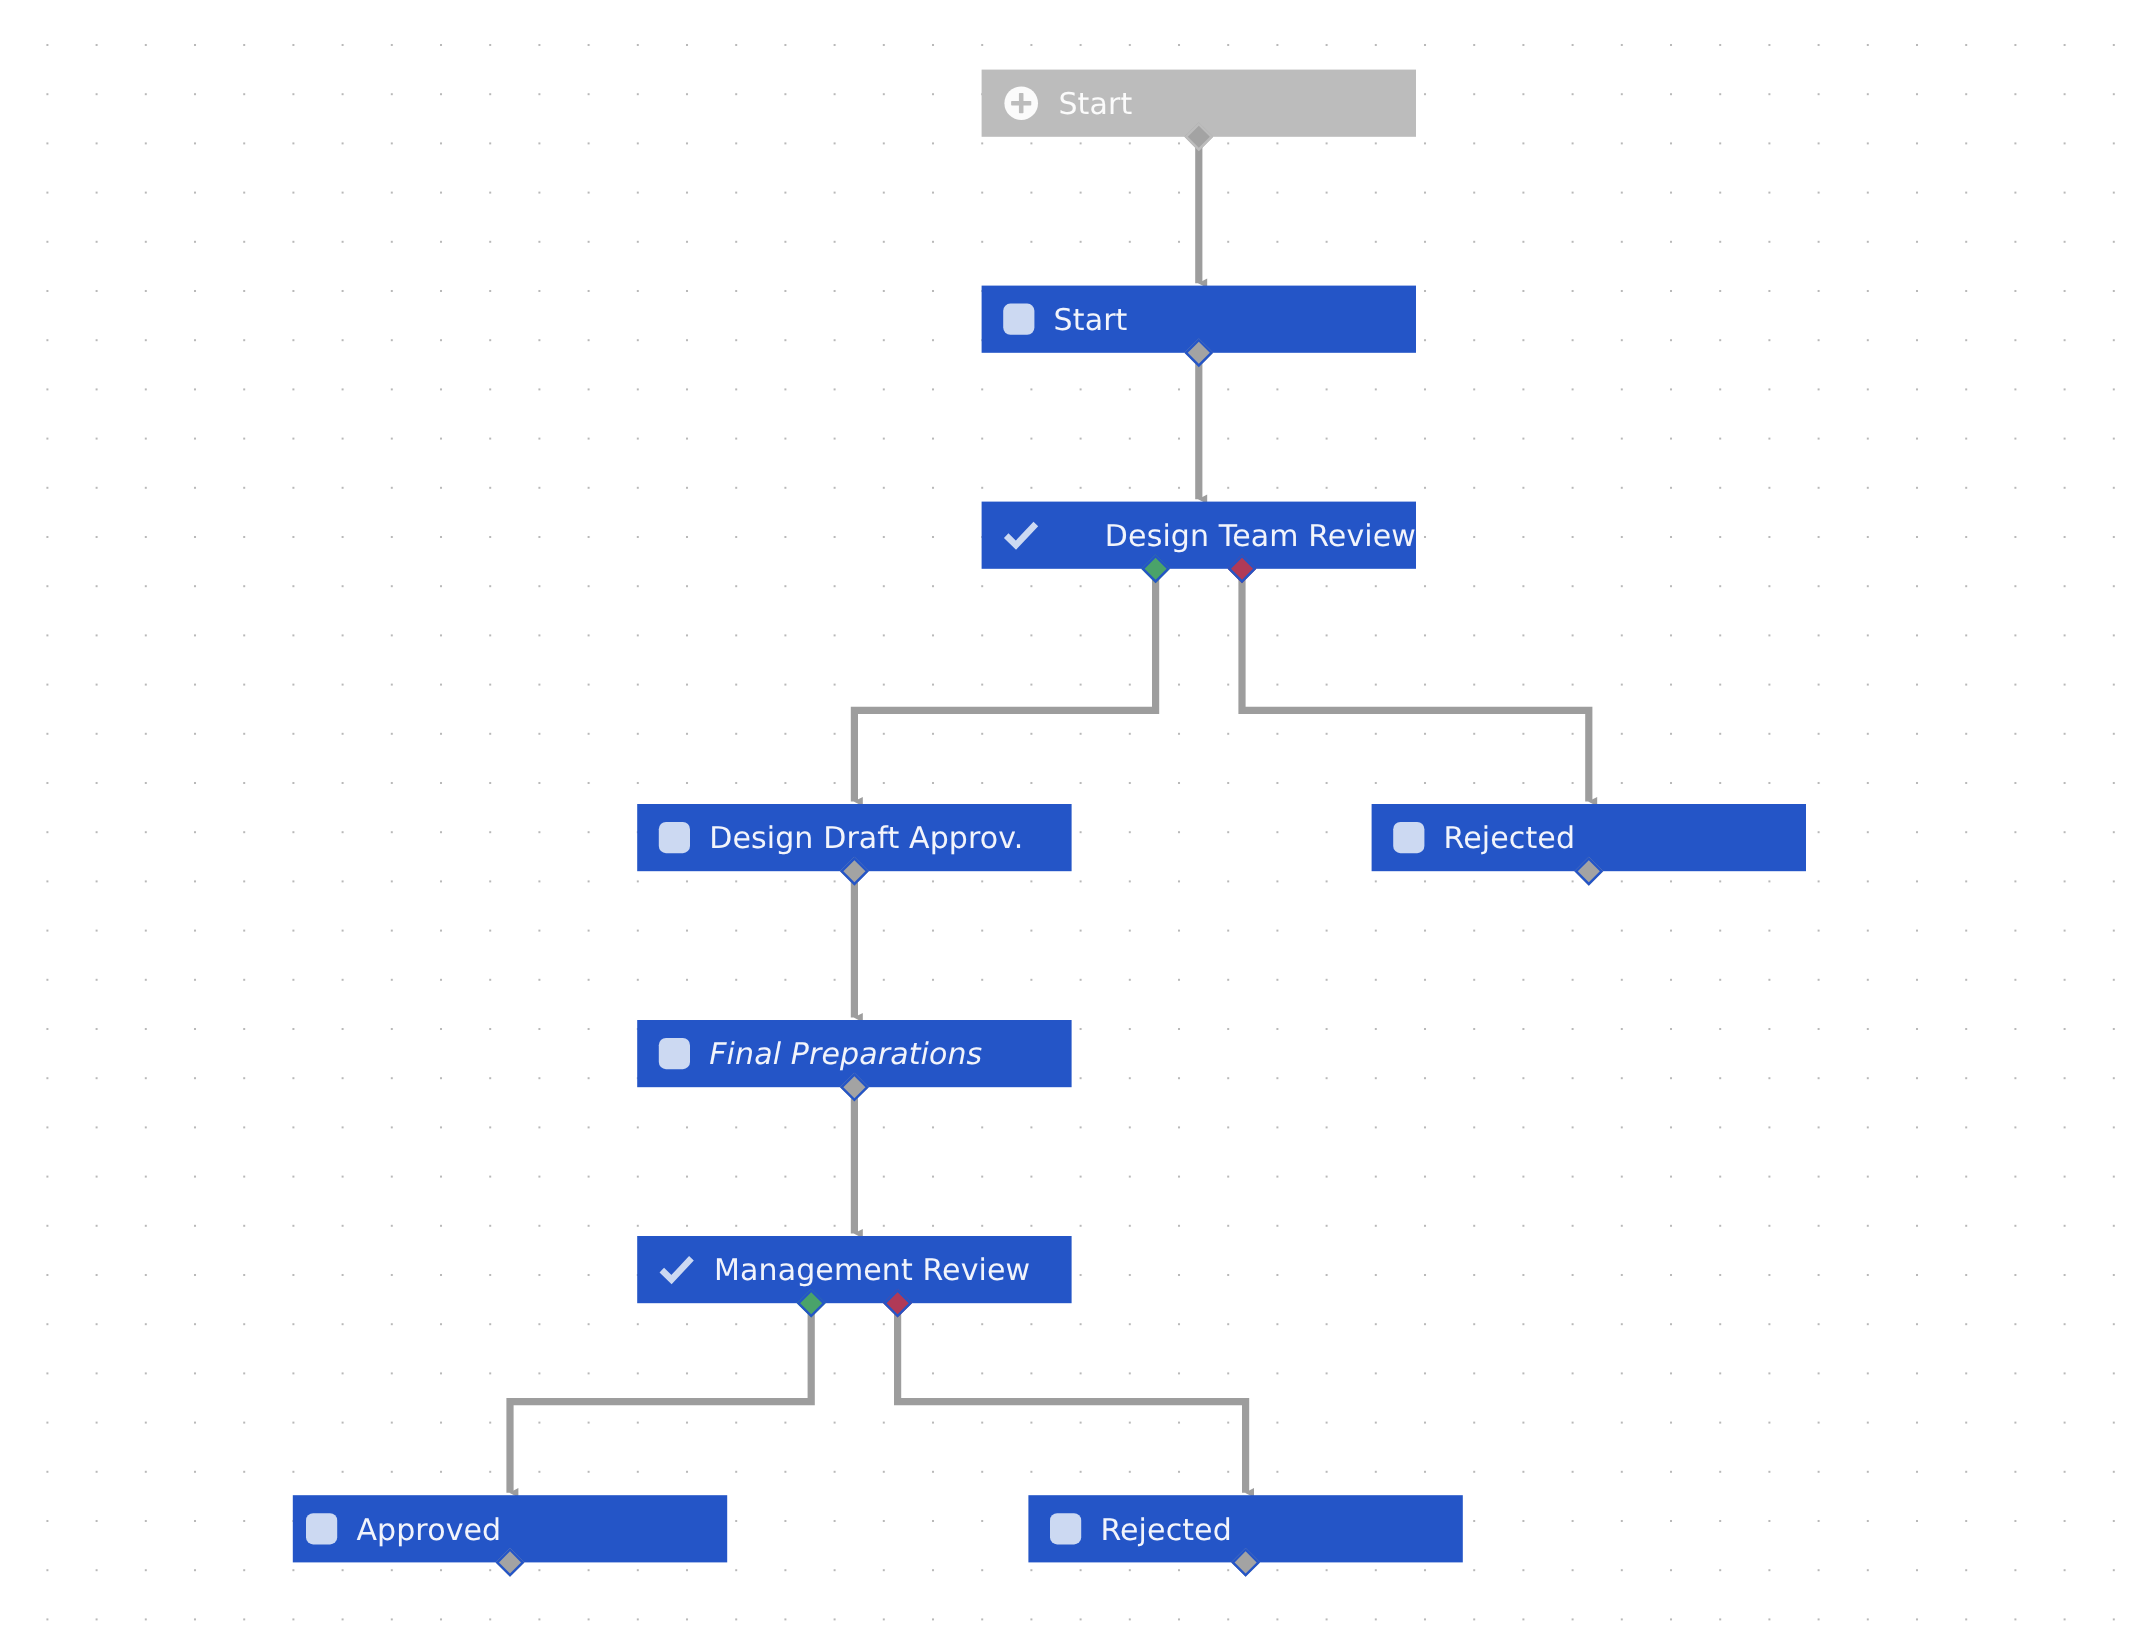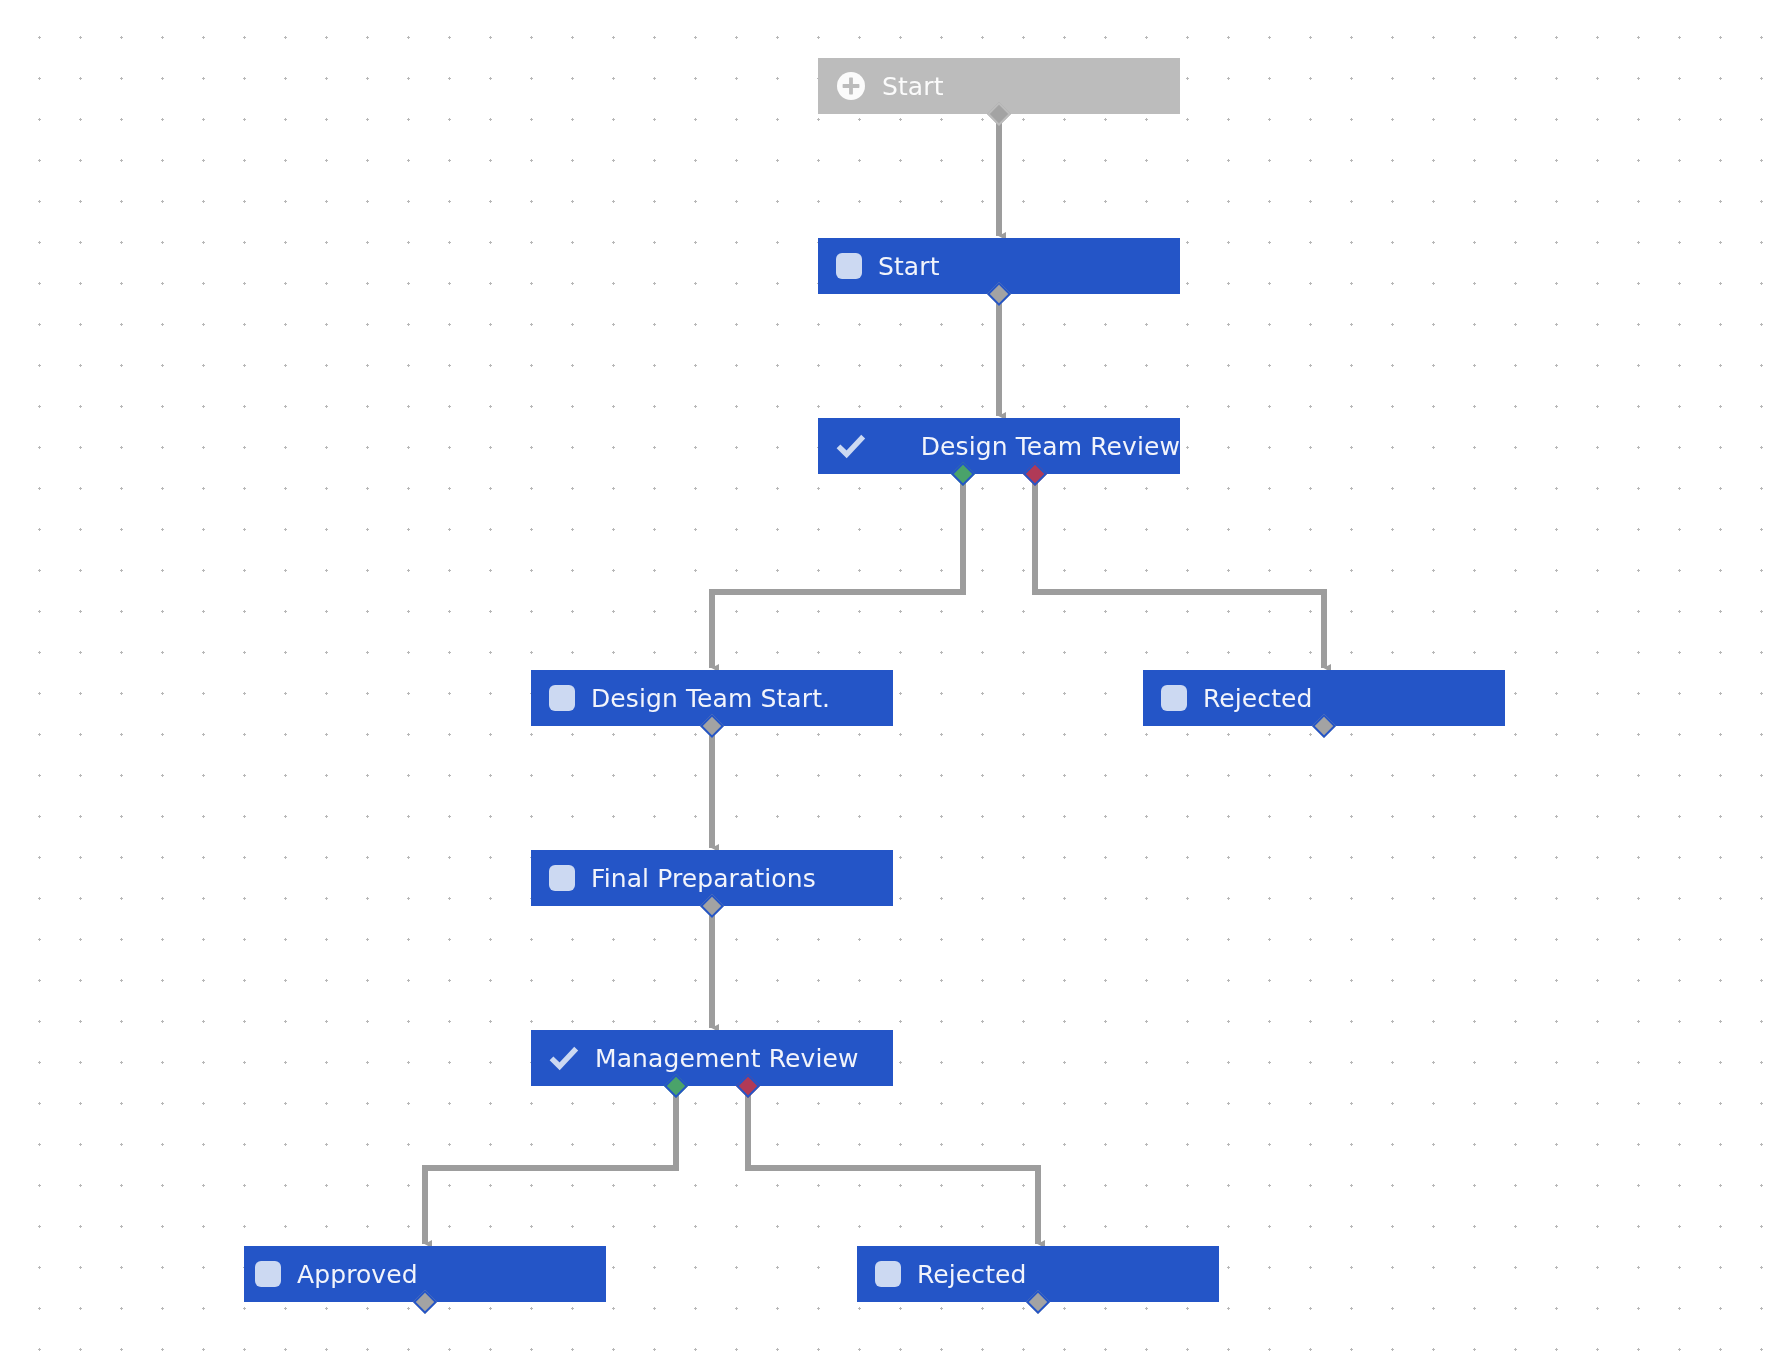--- a/index.html
+++ b/index.html
@@ -133,27 +133,27 @@
       <div class="node task" style="left: 818px; top: 418px; width: 362px; height: 56px; justify-content: space-between;">
         <span class="icon icon-check">
           <svg viewBox="0 0 30 26" width="30" height="26">
             <path d="M2.5,13.4 L10.6,21.3 L27.2,3.6" stroke="#ccd9f2" stroke-width="5.4" fill="none" stroke-linecap="butt" stroke-linejoin="miter"></path>
           </svg>
         </span>
         <span class="node-label">Design Team Review</span>
       </div>
       <div class="node task" style="left: 531px; top: 670px; width: 362px; height: 56px;">
         <span class="icon icon-square"></span>
-        <span class="node-label">Design Team Start.</span>
+        <span class="node-label">Design Draft Approv.</span>
       </div>
       <div class="node task" style="left: 1143px; top: 670px; width: 362px; height: 56px;">
         <span class="icon icon-square"></span>
         <span class="node-label">Rejected</span>
       </div>
-      <div class="node task" style="left: 531px; top: 850px; width: 362px; height: 56px;">
+      <div class="node task" style="left: 531px; top: 850px; width: 362px; height: 56px; font-style: italic;">
         <span class="icon icon-square"></span>
         <span class="node-label">Final Preparations</span>
       </div>
       <div class="node task" style="left: 531px; top: 1030px; width: 362px; height: 56px;">
         <span class="icon icon-check">
           <svg viewBox="0 0 30 26" width="30" height="26">
             <path d="M2.5,13.4 L10.6,21.3 L27.2,3.6" stroke="#ccd9f2" stroke-width="5.4" fill="none" stroke-linecap="butt" stroke-linejoin="miter"></path>
           </svg>
         </span>
         <span class="node-label">Management Review</span>

